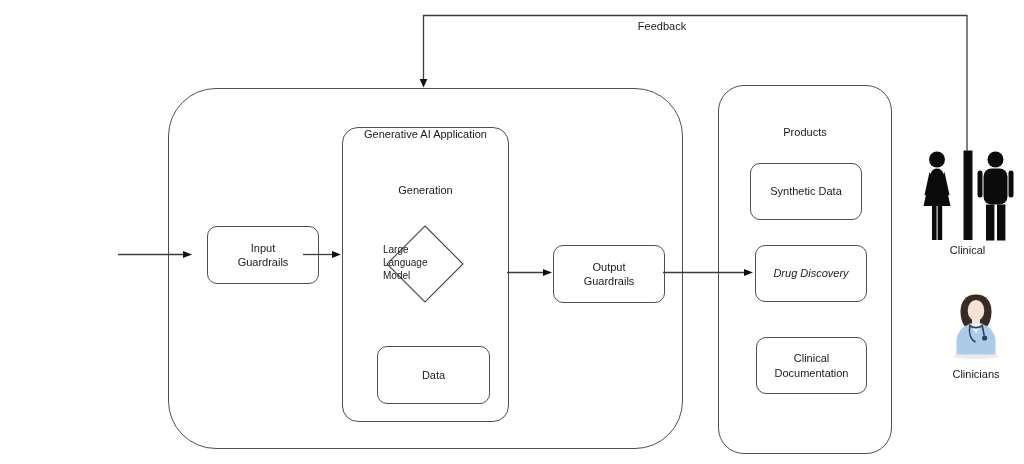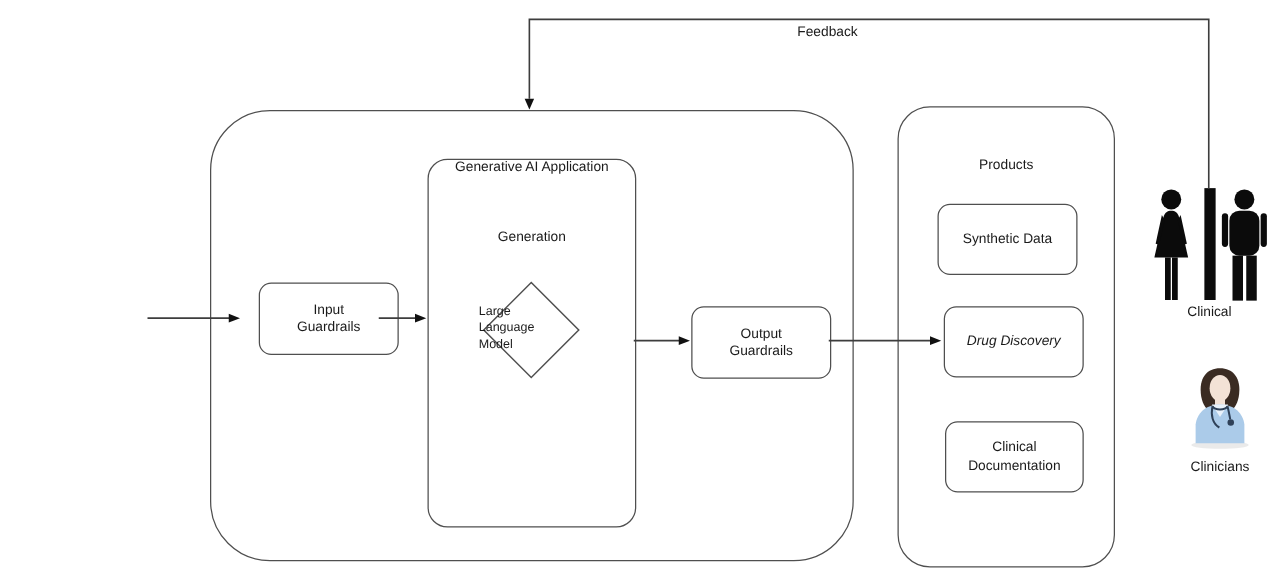--- a/index.html
+++ b/index.html
@@ -45,20 +45,21 @@
   </div>
 
   <div class="container" style="left:718px;top:85px;width:172px;height:367px;border-radius:26px;">
     <div class="container-label" style="top:8px;">Products</div>
   </div>
 
 
   <div class="box" style="left:207px;top:226px;width:110px;height:56px;">Input
 Guardrails</div>
 
+  <div class="box" style="left:377px;top:346px;width:111px;height:56px;">Data</div>
 
   <div class="box" style="left:553px;top:245px;width:110px;height:56px;">Output
 Guardrails</div>
 
   <div class="box" style="left:750px;top:143px;width:110px;height:55px;margin-top:20px;">Synthetic Data</div>
 
   <div class="box" style="left:755px;top:245px;width:110px;height:55px;font-style:italic;">Drug Discovery</div>
 
   <div class="box" style="left:756px;top:337px;width:109px;height:55px;">Clinical
 Documentation</div>

